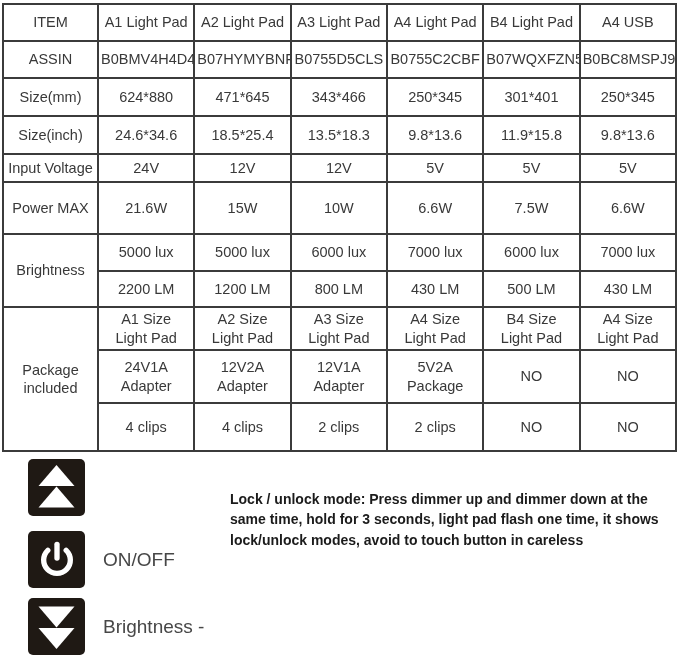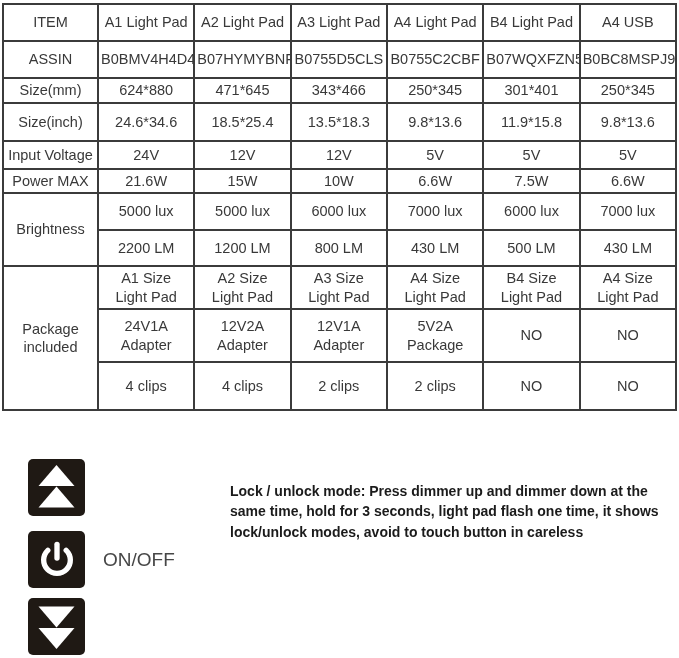--- a/index.html
+++ b/index.html
@@ -29,21 +29,21 @@
     width:57px; height:57px; background:#1f1914; border-radius:5px;
     display:flex; align-items:center; justify-content:center; flex:0 0 auto;
   }
   .control-label { margin-left:18px; font-size:19px; color:#474747; white-space:nowrap; }
 
   
   .notes {
     position:absolute; left:230px; top:481px; width:432px;
     color:#1b1b1b; font-size:14px; font-weight:700; line-height:1.45;
   }
-  .notes p { margin:0 0 14px 0; }
+  .notes p { margin:8px 0 14px 0; }
 </style>
 </head>
 <body>
 
 <table class="spec">
   <colgroup>
     <col style="width:95px">
     <col>
       <col>
       <col>
@@ -63,21 +63,21 @@
     </tr>
     <tr style="height:37px">
       <th>ASSIN</th>
       <td>B0BMV4H4D4</td>
       <td>B07HYMYBNF</td>
       <td>B0755D5CLS</td>
       <td>B0755C2CBF</td>
       <td>B07WQXFZN5</td>
       <td>B0BC8MSPJ9</td>
     </tr>
-    <tr style="height:25px">
+    <tr style="height:38px">
       <th>Size(mm)</th>
       <td>624*880</td>
       <td>471*645</td>
       <td>343*466</td>
       <td>250*345</td>
       <td>301*401</td>
       <td>250*345</td>
     </tr>
     <tr style="height:38px">
       <th>Size(inch)</th>
@@ -90,21 +90,21 @@
     </tr>
     <tr style="height:28px">
       <th>Input Voltage</th>
       <td>24V</td>
       <td>12V</td>
       <td>12V</td>
       <td>5V</td>
       <td>5V</td>
       <td>5V</td>
     </tr>
-    <tr style="height:24px">
+    <tr style="height:52px">
       <th>Power MAX</th>
       <td>21.6W</td>
       <td>15W</td>
       <td>10W</td>
       <td>6.6W</td>
       <td>7.5W</td>
       <td>6.6W</td>
     </tr>
     <tr style="height:37px">
       <th rowspan="2">Brightness</th>
@@ -181,17 +181,18 @@
   <span class="control-label">ON/OFF</span>
 </div>
 
 <div class="control-row" style="top:598px">
   <div class="icon-box">
     <svg viewBox="0 0 57 57" width="57" height="57" aria-hidden="true">
       <polygon points="10.5,8.5 46.5,8.5 28.5,29.5" fill="#ffffff"></polygon>
       <polygon points="10.5,30 46.5,30 28.5,51" fill="#ffffff"></polygon>
     </svg>
   </div>
+  <span class="control-label">Brightness -</span>
 </div>
 
 <div class="notes">
   <p>Lock / unlock mode: Press dimmer up and dimmer down at the same time, hold for 3 seconds, light pad flash one time, it shows lock/unlock modes, avoid to touch button in careless</p>
 </div>
 
 </body></html>

